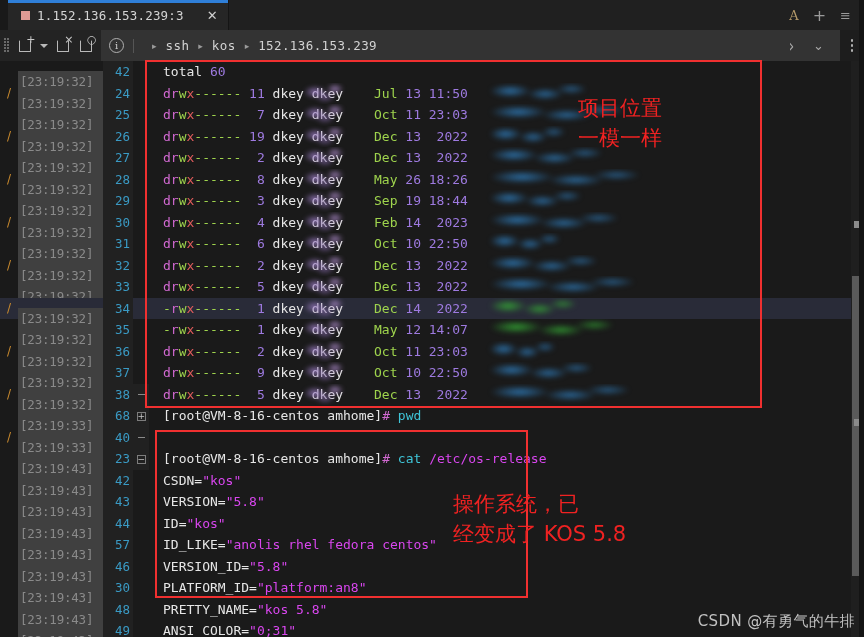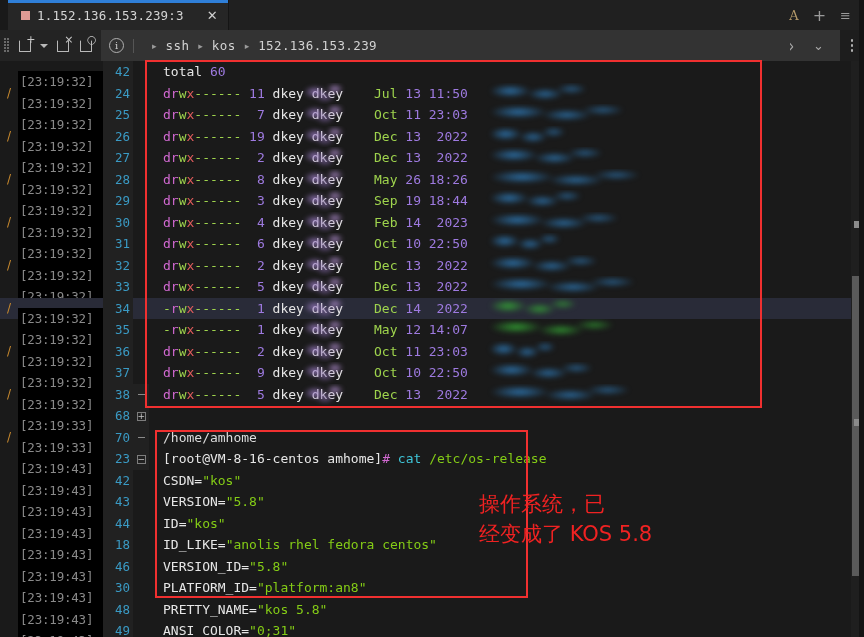--- a/index.html
+++ b/index.html
@@ -119,21 +119,21 @@
     font-family: "DejaVu Sans Mono", monospace; white-space: pre;
   }
   .row.hl { background: #292b38; }
 
   .mark {
     width: 18px; flex: none; text-align: center;
     color: #c98a2e; font-size: 12px; font-family: "DejaVu Sans", sans-serif;
   }
   .ts {
     width: 85px; flex: none; color: #8a8a8a; font-size: 12.5px;
-    letter-spacing: -.2px; background: #000000; padding-left: 2px; margin-top: 20px;
+    letter-spacing: -.2px; background: #404040; padding-left: 2px; margin-top: 20px;
   }
   .ln {
     width: 30px; flex: none; text-align: right; color: #3a9ac4;
     font-size: 12.5px; background: #212121; padding-right: 3px;
   }
   .fold {
     width: 16px; flex: none; text-align: center; background: #212121;
     font-size: 11px; color: #9a9a9a; position: relative;
   }
   .foldbox {
@@ -144,21 +144,21 @@
   .folddash { display: inline-block; width: 7px; height: 1px; background: #8a8a8a; vertical-align: middle; }
   .content { flex: 1; padding-left: 14px; position: relative; overflow: hidden; }
 
   
   .c-white  { color: #e6e6e6; }
   .c-purple { color: #9e7ae0; }
   .c-mag    { color: #d169d1; }
   .c-red    { color: #e05c5c; }
   .c-green  { color: #9fd44d; }
   .c-cyan   { color: #3fc5d8; }
-  .c-yellow { color: #84cc16; }
+  .c-yellow { color: #d946ef; }
   .c-plain  { color: #dcdcdc; }
   .size-smudge {
     position: absolute; left: 148px; top: -4px; width: 56px; height: 29px;
     background:
       radial-gradient(ellipse 16px 9px at 18px 13px, rgba(150,120,190,.95), rgba(120,95,160,0) 72%),
       radial-gradient(ellipse 12px 8px at 38px 10px, rgba(175,140,205,.85), rgba(140,110,175,0) 72%),
       radial-gradient(ellipse 14px 8px at 28px 18px, rgba(125,100,160,.8), rgba(110,85,145,0) 72%);
     filter: blur(2.2px);
   }
   .name-smudge {
@@ -269,39 +269,42 @@
       <div class="row"><span class="mark"></span><span class="ts">[23:19:32]</span><span class="ln">29</span><span class="fold"></span><span class="content"><span><span class="c-mag">d</span><span class="c-mag">r</span><span class="c-green">w</span><span class="c-red">x</span><span class="c-green">------</span></span><span class="c-purple">  3</span><span class="c-white"> dkey dkey</span><span class="size-smudge"></span><span style="position: absolute; left: 225px;"><span class="c-green">Sep </span><span class="c-purple">19 18:44</span></span><span class="name-smudge" style="left: 340px; width: 92px; background: radial-gradient(27.6px 9px at 20.24px 11px, rgba(47, 127, 192, 0.867), transparent 72%), radial-gradient(23.92px 8px at 53.36px 14px, rgba(47, 127, 192, 0.8), transparent 72%), radial-gradient(20.24px 7px at 78.2px 9px, rgba(47, 127, 192, 0.667), transparent 72%);"></span></span></div>
       <div class="row"><span class="mark">/</span><span class="ts">[23:19:32]</span><span class="ln">30</span><span class="fold"></span><span class="content"><span><span class="c-mag">d</span><span class="c-mag">r</span><span class="c-green">w</span><span class="c-red">x</span><span class="c-green">------</span></span><span class="c-purple">  4</span><span class="c-white"> dkey dkey</span><span class="size-smudge"></span><span style="position: absolute; left: 225px;"><span class="c-green">Feb </span><span class="c-purple">14  2023</span></span><span class="name-smudge" style="left: 340px; width: 129px; background: radial-gradient(38.7px 9px at 28.38px 11px, rgba(47, 127, 192, 0.867), transparent 72%), radial-gradient(33.54px 8px at 74.82px 14px, rgba(47, 127, 192, 0.8), transparent 72%), radial-gradient(28.38px 7px at 109.65px 9px, rgba(47, 127, 192, 0.667), transparent 72%);"></span></span></div>
       <div class="row"><span class="mark"></span><span class="ts">[23:19:32]</span><span class="ln">31</span><span class="fold"></span><span class="content"><span><span class="c-mag">d</span><span class="c-mag">r</span><span class="c-green">w</span><span class="c-red">x</span><span class="c-green">------</span></span><span class="c-purple">  6</span><span class="c-white"> dkey dkey</span><span class="size-smudge"></span><span style="position: absolute; left: 225px;"><span class="c-green">Oct </span><span class="c-purple">10 22:50</span></span><span class="name-smudge" style="left: 340px; width: 71px; background: radial-gradient(21.3px 9px at 15.62px 11px, rgba(47, 127, 192, 0.867), transparent 72%), radial-gradient(18.46px 8px at 41.18px 14px, rgba(47, 127, 192, 0.8), transparent 72%), radial-gradient(15.62px 7px at 60.35px 9px, rgba(47, 127, 192, 0.667), transparent 72%);"></span></span></div>
       <div class="row"><span class="mark">/</span><span class="ts">[23:19:32]</span><span class="ln">32</span><span class="fold"></span><span class="content"><span><span class="c-mag">d</span><span class="c-mag">r</span><span class="c-green">w</span><span class="c-red">x</span><span class="c-green">------</span></span><span class="c-purple">  2</span><span class="c-white"> dkey dkey</span><span class="size-smudge"></span><span style="position: absolute; left: 225px;"><span class="c-green">Dec </span><span class="c-purple">13  2022</span></span><span class="name-smudge" style="left: 340px; width: 108px; background: radial-gradient(32.4px 9px at 23.76px 11px, rgba(47, 127, 192, 0.867), transparent 72%), radial-gradient(28.08px 8px at 62.64px 14px, rgba(47, 127, 192, 0.8), transparent 72%), radial-gradient(23.76px 7px at 91.8px 9px, rgba(47, 127, 192, 0.667), transparent 72%);"></span></span></div>
       <div class="row"><span class="mark"></span><span class="ts">[23:19:32]</span><span class="ln">33</span><span class="fold"></span><span class="content"><span><span class="c-mag">d</span><span class="c-mag">r</span><span class="c-green">w</span><span class="c-red">x</span><span class="c-green">------</span></span><span class="c-purple">  5</span><span class="c-white"> dkey dkey</span><span class="size-smudge"></span><span style="position: absolute; left: 225px;"><span class="c-green">Dec </span><span class="c-purple">13  2022</span></span><span class="name-smudge" style="left: 340px; width: 145px; background: radial-gradient(43.5px 9px at 31.9px 11px, rgba(47, 127, 192, 0.867), transparent 72%), radial-gradient(37.7px 8px at 84.1px 14px, rgba(47, 127, 192, 0.8), transparent 72%), radial-gradient(31.9px 7px at 123.25px 9px, rgba(47, 127, 192, 0.667), transparent 72%);"></span></span></div>
       <div class="row hl"><span class="mark">/</span><span class="ts">[23:19:32]</span><span class="ln">34</span><span class="fold"></span><span class="content"><span><span class="c-green">-</span><span class="c-mag">r</span><span class="c-green">w</span><span class="c-red">x</span><span class="c-green">------</span></span><span class="c-purple">  1</span><span class="c-white"> dkey dkey</span><span class="size-smudge"></span><span style="position: absolute; left: 225px;"><span class="c-green">Dec </span><span class="c-purple">14  2022</span></span><span class="name-smudge" style="left: 340px; width: 87px; background: radial-gradient(26.1px 9px at 19.14px 11px, rgba(53, 176, 53, 0.867), transparent 72%), radial-gradient(22.62px 8px at 50.46px 14px, rgba(53, 176, 53, 0.8), transparent 72%), radial-gradient(19.14px 7px at 73.95px 9px, rgba(53, 176, 53, 0.667), transparent 72%);"></span></span></div>
       <div class="row"><span class="mark"></span><span class="ts">[23:19:32]</span><span class="ln">35</span><span class="fold"></span><span class="content"><span><span class="c-green">-</span><span class="c-mag">r</span><span class="c-green">w</span><span class="c-red">x</span><span class="c-green">------</span></span><span class="c-purple">  1</span><span class="c-white"> dkey dkey</span><span class="size-smudge"></span><span style="position: absolute; left: 225px;"><span class="c-green">May </span><span class="c-purple">12 14:07</span></span><span class="name-smudge" style="left: 340px; width: 124px; background: radial-gradient(37.2px 9px at 27.28px 11px, rgba(53, 176, 53, 0.867), transparent 72%), radial-gradient(32.24px 8px at 71.92px 14px, rgba(53, 176, 53, 0.8), transparent 72%), radial-gradient(27.28px 7px at 105.4px 9px, rgba(53, 176, 53, 0.667), transparent 72%);"></span></span></div>
       <div class="row"><span class="mark">/</span><span class="ts">[23:19:32]</span><span class="ln">36</span><span class="fold"></span><span class="content"><span><span class="c-mag">d</span><span class="c-mag">r</span><span class="c-green">w</span><span class="c-red">x</span><span class="c-green">------</span></span><span class="c-purple">  2</span><span class="c-white"> dkey dkey</span><span class="size-smudge"></span><span style="position: absolute; left: 225px;"><span class="c-green">Oct </span><span class="c-purple">11 23:03</span></span><span class="name-smudge" style="left: 340px; width: 66px; background: radial-gradient(19.8px 9px at 14.52px 11px, rgba(47, 127, 192, 0.867), transparent 72%), radial-gradient(17.16px 8px at 38.28px 14px, rgba(47, 127, 192, 0.8), transparent 72%), radial-gradient(14.52px 7px at 56.1px 9px, rgba(47, 127, 192, 0.667), transparent 72%);"></span></span></div>
       <div class="row"><span class="mark"></span><span class="ts">[23:19:32]</span><span class="ln">37</span><span class="fold"></span><span class="content"><span><span class="c-mag">d</span><span class="c-mag">r</span><span class="c-green">w</span><span class="c-red">x</span><span class="c-green">------</span></span><span class="c-purple">  9</span><span class="c-white"> dkey dkey</span><span class="size-smudge"></span><span style="position: absolute; left: 225px;"><span class="c-green">Oct </span><span class="c-purple">10 22:50</span></span><span class="name-smudge" style="left: 340px; width: 103px; background: radial-gradient(30.9px 9px at 22.66px 11px, rgba(47, 127, 192, 0.867), transparent 72%), radial-gradient(26.78px 8px at 59.74px 14px, rgba(47, 127, 192, 0.8), transparent 72%), radial-gradient(22.66px 7px at 87.55px 9px, rgba(47, 127, 192, 0.667), transparent 72%);"></span></span></div>
       <div class="row"><span class="mark">/</span><span class="ts">[23:19:32]</span><span class="ln">38</span><span class="fold"><span class="folddash"></span></span><span class="content"><span><span class="c-mag">d</span><span class="c-mag">r</span><span class="c-green">w</span><span class="c-red">x</span><span class="c-green">------</span></span><span class="c-purple">  5</span><span class="c-white"> dkey dkey</span><span class="size-smudge"></span><span style="position: absolute; left: 225px;"><span class="c-green">Dec </span><span class="c-purple">13  2022</span></span><span class="name-smudge" style="left: 340px; width: 140px; background: radial-gradient(42px 9px at 30.8px 11px, rgba(47, 127, 192, 0.867), transparent 72%), radial-gradient(36.4px 8px at 81.2px 14px, rgba(47, 127, 192, 0.8), transparent 72%), radial-gradient(30.8px 7px at 119px 9px, rgba(47, 127, 192, 0.667), transparent 72%);"></span></span></div>
-      <div class="row"><span class="mark"></span><span class="ts">[23:19:33]</span><span class="ln">68</span><span class="fold"><span class="foldbox">+</span></span></div>
-      <div class="row"><span class="mark">/</span><span class="ts">[23:19:33]</span><span class="ln">70</span><span class="fold"><span class="folddash"></span></span><span class="content"><span class="c-plain">/home/amhome</span></span></div>
+      <div class="row"><span class="mark"></span><span class="ts">[23:19:33]</span><span class="ln">68</span><span class="fold"><span class="foldbox">+</span></span><span class="content"><span class="c-white">[root@VM-8-16-centos amhome]</span><span class="c-mag">#</span><span class="c-cyan"> pwd</span></span></div>
+      <div class="row"><span class="mark">/</span><span class="ts">[23:19:33]</span><span class="ln">40</span><span class="fold"><span class="folddash"></span></span></div>
       <div class="row"><span class="mark"></span><span class="ts">[23:19:43]</span><span class="ln">23</span><span class="fold"><span class="foldbox">−</span></span><span class="content"><span class="c-white">[root@VM-8-16-centos amhome]</span><span class="c-mag">#</span><span class="c-cyan"> cat </span><span class="c-yellow">/etc/os-release</span></span></div>
       <div class="row"><span class="mark"></span><span class="ts">[23:19:43]</span><span class="ln">42</span><span class="fold"></span><span class="content"><span class="c-white">CSDN=</span><span class="c-yellow">"kos"</span></span></div>
       <div class="row"><span class="mark"></span><span class="ts">[23:19:43]</span><span class="ln">43</span><span class="fold"></span><span class="content"><span class="c-white">VERSION=</span><span class="c-yellow">"5.8"</span></span></div>
       <div class="row"><span class="mark"></span><span class="ts">[23:19:43]</span><span class="ln">44</span><span class="fold"></span><span class="content"><span class="c-white">ID=</span><span class="c-yellow">"kos"</span></span></div>
-      <div class="row"><span class="mark"></span><span class="ts">[23:19:43]</span><span class="ln">18</span><span class="fold"></span><span class="content"><span class="c-white">ID_LIKE=</span><span class="c-yellow">"anolis rhel fedora centos"</span></span></div>
+      <div class="row"><span class="mark"></span><span class="ts">[23:19:43]</span><span class="ln">57</span><span class="fold"></span><span class="content"><span class="c-white">ID_LIKE=</span><span class="c-yellow">"anolis rhel fedora centos"</span></span></div>
       <div class="row"><span class="mark"></span><span class="ts">[23:19:43]</span><span class="ln">46</span><span class="fold"></span><span class="content"><span class="c-white">VERSION_ID=</span><span class="c-yellow">"5.8"</span></span></div>
       <div class="row"><span class="mark"></span><span class="ts">[23:19:43]</span><span class="ln">30</span><span class="fold"></span><span class="content"><span class="c-white">PLATFORM_ID=</span><span class="c-yellow">"platform:an8"</span></span></div>
       <div class="row"><span class="mark"></span><span class="ts">[23:19:43]</span><span class="ln">48</span><span class="fold"></span><span class="content"><span class="c-white">PRETTY_NAME=</span><span class="c-yellow">"kos 5.8"</span></span></div>
       <div class="row"><span class="mark"></span><span class="ts">[23:19:43]</span><span class="ln">49</span><span class="fold"></span><span class="content"><span class="c-white">ANSI_COLOR=</span><span class="c-yellow">"0;31"</span></span></div>
     </div>
 
   <div class="redbox" style="left:145px; top:60px; width:617px; height:348px;"></div>
+  <div class="note" style="left:578px; top:93px;">项目位置
+一模一样</div>
 
   <div class="redbox" style="left:155px; top:430px; width:373px; height:168px;"></div>
-  <div class="note" style="left:453px; top:489px;margin-left:26px;">操作系统，已
+  <div class="note" style="left:453px; top:489px;">操作系统，已
 经变成了 KOS 5.8</div>
 
   <div class="sbar">
     <div class="sbar-mark" style="top:160px;"></div>
     <div class="sbar-thumb" style="top:215px; height:300px;"></div>
     <div class="sbar-mark" style="top:358px;"></div>
   </div>
   <div class="right-edge"></div>
 
+  <div class="watermark">CSDN @有勇气的牛排</div>
 </div>
 
 </body></html>

